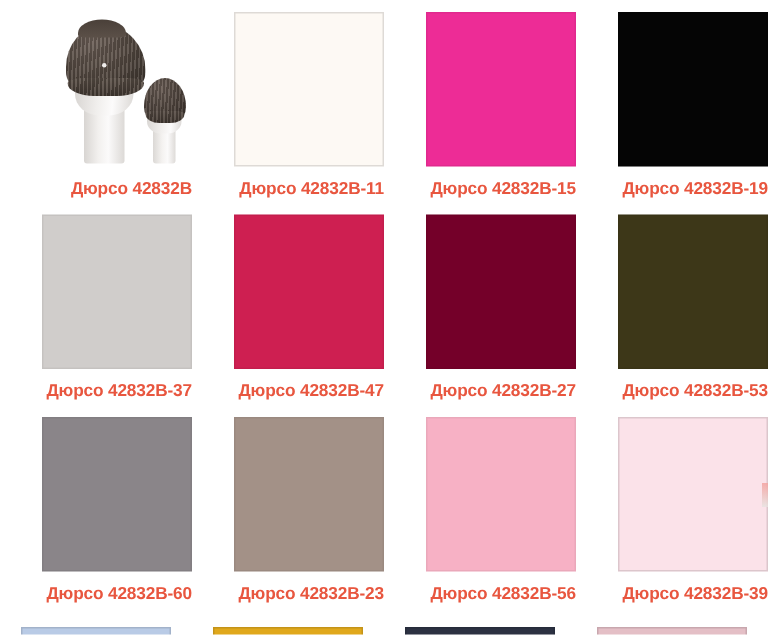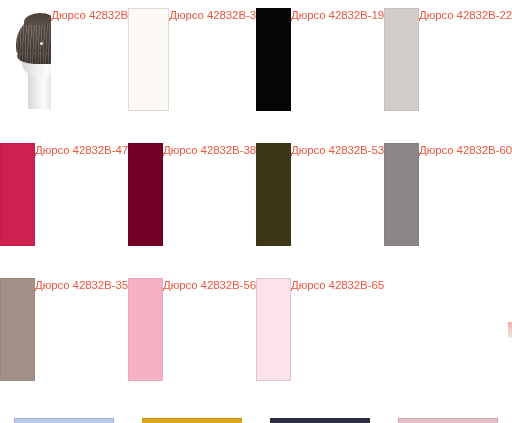--- a/index.html
+++ b/index.html
@@ -24,22 +24,23 @@
     top: 0;
     left: 0;
   }
 
   .product-cell {
     width: 128px;
     height: 135px;
     position: relative;
     box-sizing: border-box;
     display: flex;
-    flex-direction: row;
-    align-items: flex-start;
+    flex-direction: column;
+    align-items: flex-end;
+    font-weight: bold;
   }
 
   .swatch-wrap {
     width: 100px;
     height: 103px;
     margin-top: 8px;
     position: relative;
     box-sizing: border-box;
   }
 
@@ -245,85 +246,91 @@
         <div class="hat-small-brim"></div>
       </div>
     </div>
     <div class="product-label">Дюрсо 42832В</div>
   </div>
 
   <div class="product-cell">
     <div class="swatch-wrap">
       <div class="swatch" style="background:#fdf9f4"></div>
     </div>
-    <div class="product-label">Дюрсо 42832В-3</div>
-  </div>
-
+    <div class="product-label">Дюрсо 42832В-11</div>
+  </div>
+
+  <div class="product-cell">
+    <div class="swatch-wrap">
+      <div class="swatch no-border" style="background:#ed2c96"></div>
+    </div>
+    <div class="product-label">Дюрсо 42832В-15</div>
+  </div>
 
   <div class="product-cell">
     <div class="swatch-wrap">
       <div class="swatch no-border" style="background:#050505"></div>
     </div>
     <div class="product-label">Дюрсо 42832В-19</div>
   </div>
 
   <div class="product-cell">
     <div class="swatch-wrap">
       <div class="swatch no-border" style="background:#d0cdcb"></div>
     </div>
-    <div class="product-label">Дюрсо 42832В-22</div>
+    <div class="product-label">Дюрсо 42832В-37</div>
   </div>
 
   <div class="product-cell">
     <div class="swatch-wrap">
       <div class="swatch no-border" style="background:#ce1f51"></div>
     </div>
     <div class="product-label">Дюрсо 42832В-47</div>
   </div>
 
   <div class="product-cell">
     <div class="swatch-wrap">
       <div class="swatch no-border" style="background:#740029"></div>
     </div>
-    <div class="product-label">Дюрсо 42832В-38</div>
+    <div class="product-label">Дюрсо 42832В-27</div>
   </div>
 
   <div class="product-cell">
     <div class="swatch-wrap">
       <div class="swatch no-border" style="background:#3d3718"></div>
     </div>
     <div class="product-label">Дюрсо 42832В-53</div>
   </div>
 
   <div class="product-cell">
     <div class="swatch-wrap">
       <div class="swatch no-border" style="background:#8a8589"></div>
     </div>
     <div class="product-label">Дюрсо 42832В-60</div>
   </div>
 
   <div class="product-cell">
     <div class="swatch-wrap">
       <div class="swatch no-border" style="background:#a39187"></div>
     </div>
-    <div class="product-label">Дюрсо 42832В-35</div>
+    <div class="product-label">Дюрсо 42832В-23</div>
   </div>
 
   <div class="product-cell">
     <div class="swatch-wrap">
       <div class="swatch no-border" style="background:#f7b1c5"></div>
     </div>
     <div class="product-label">Дюрсо 42832В-56</div>
   </div>
 
   <div class="product-cell">
     <div class="swatch-wrap">
       <div class="swatch" style="background:#fbe2e9"></div>
     </div>
-    <div class="product-label">Дюрсо 42832В-65</div>
+    <div class="product-label">Дюрсо 42832В-39</div>
   </div>
 
 </div>
 
 <div class="partial-row">
   <div class="partial-cell">
     <div class="partial-swatch" style="background:#b9cbe6"></div>
   </div>
   <div class="partial-cell">
     <div class="partial-swatch" style="background:#e0a81c"></div>

